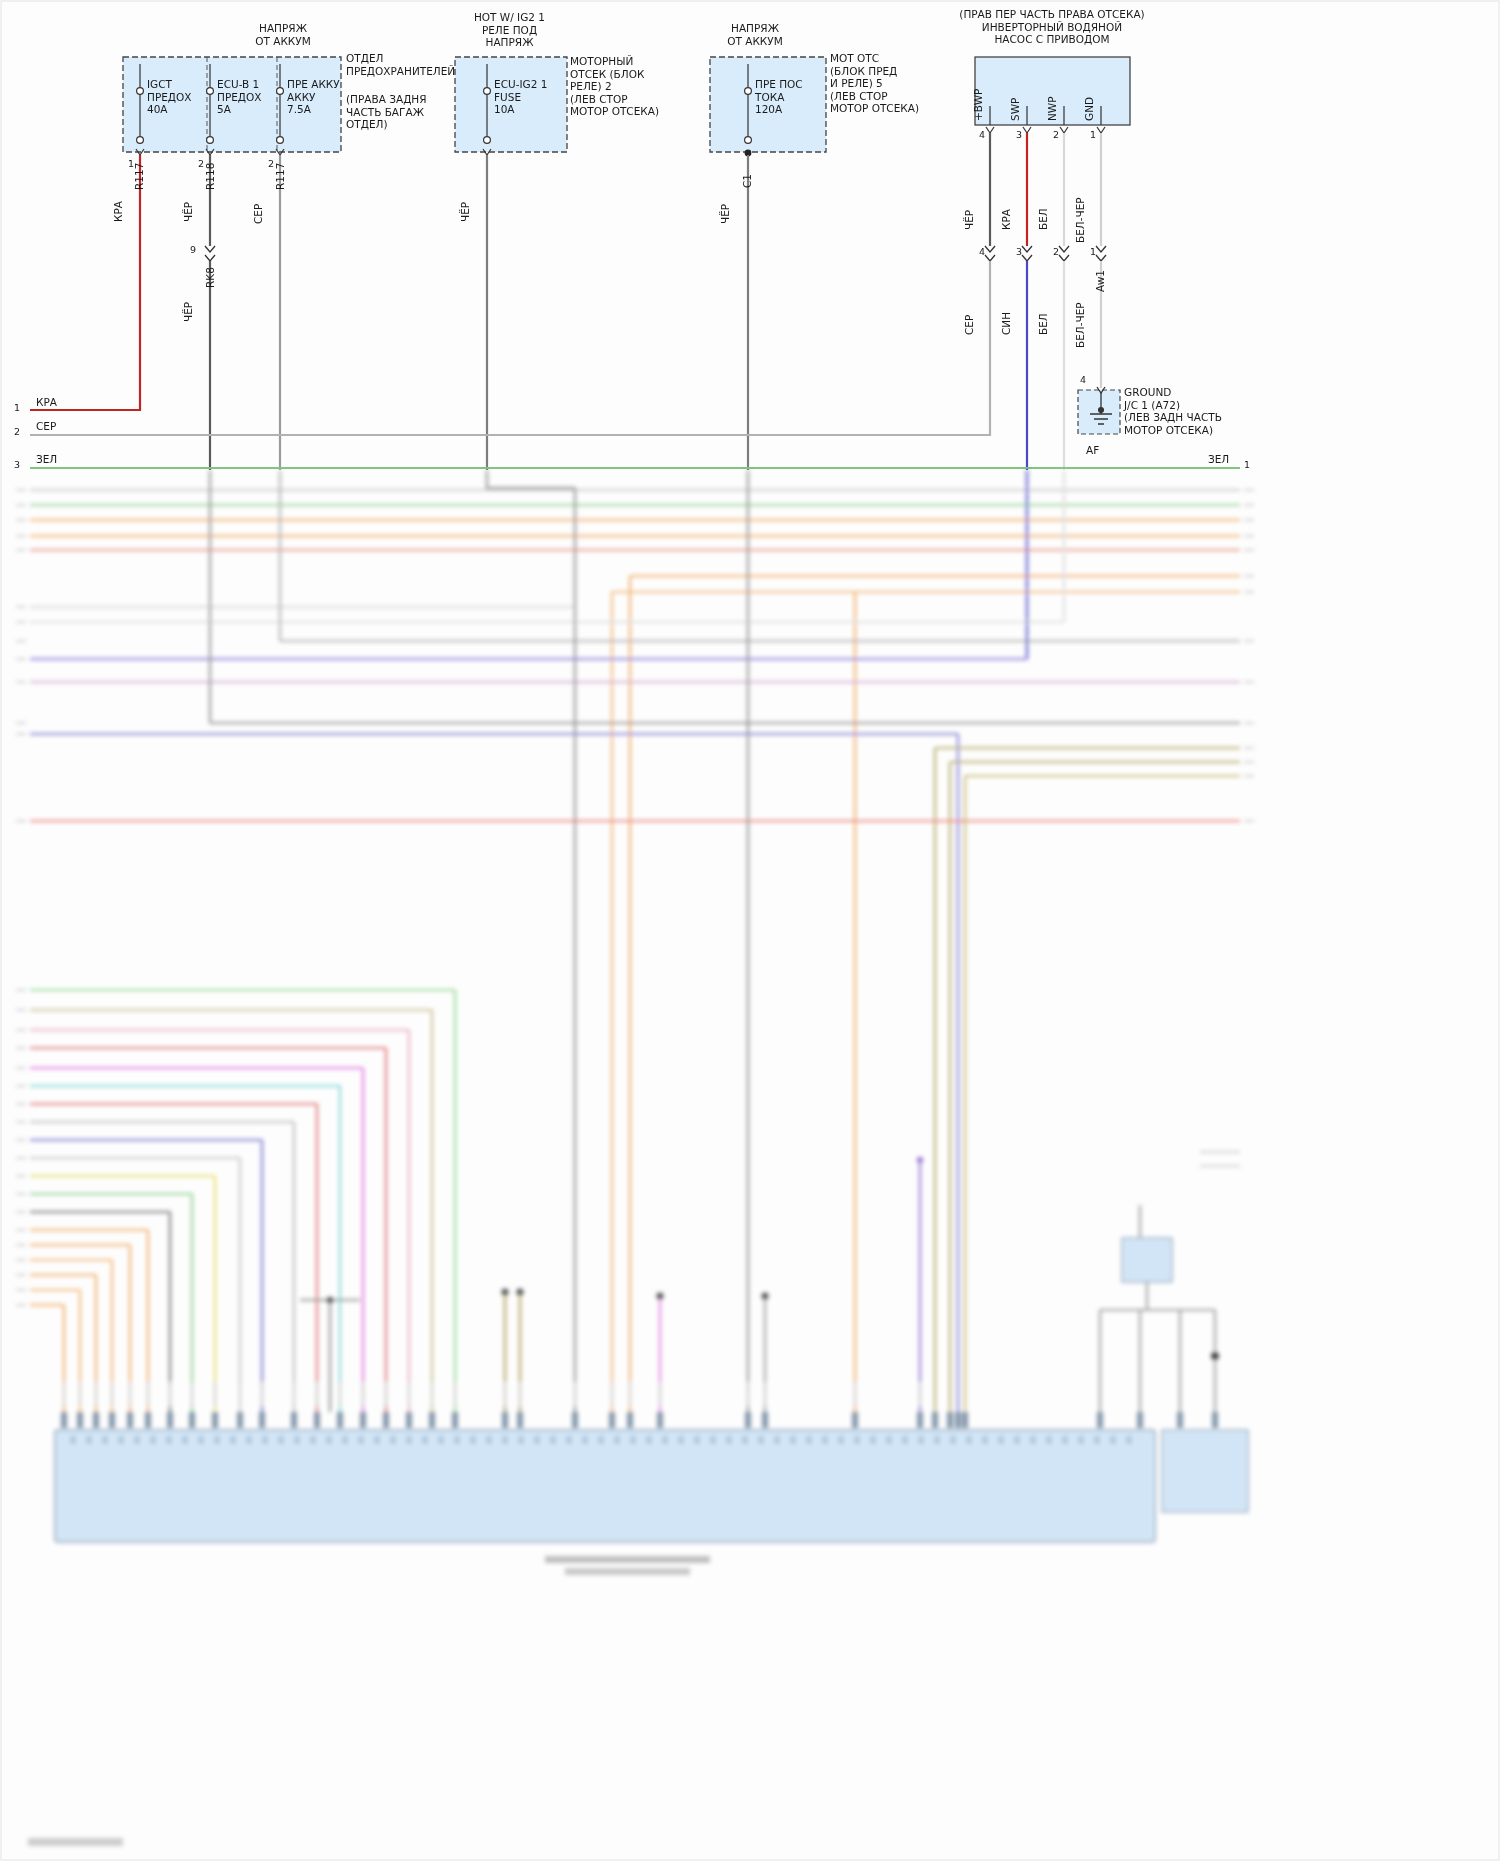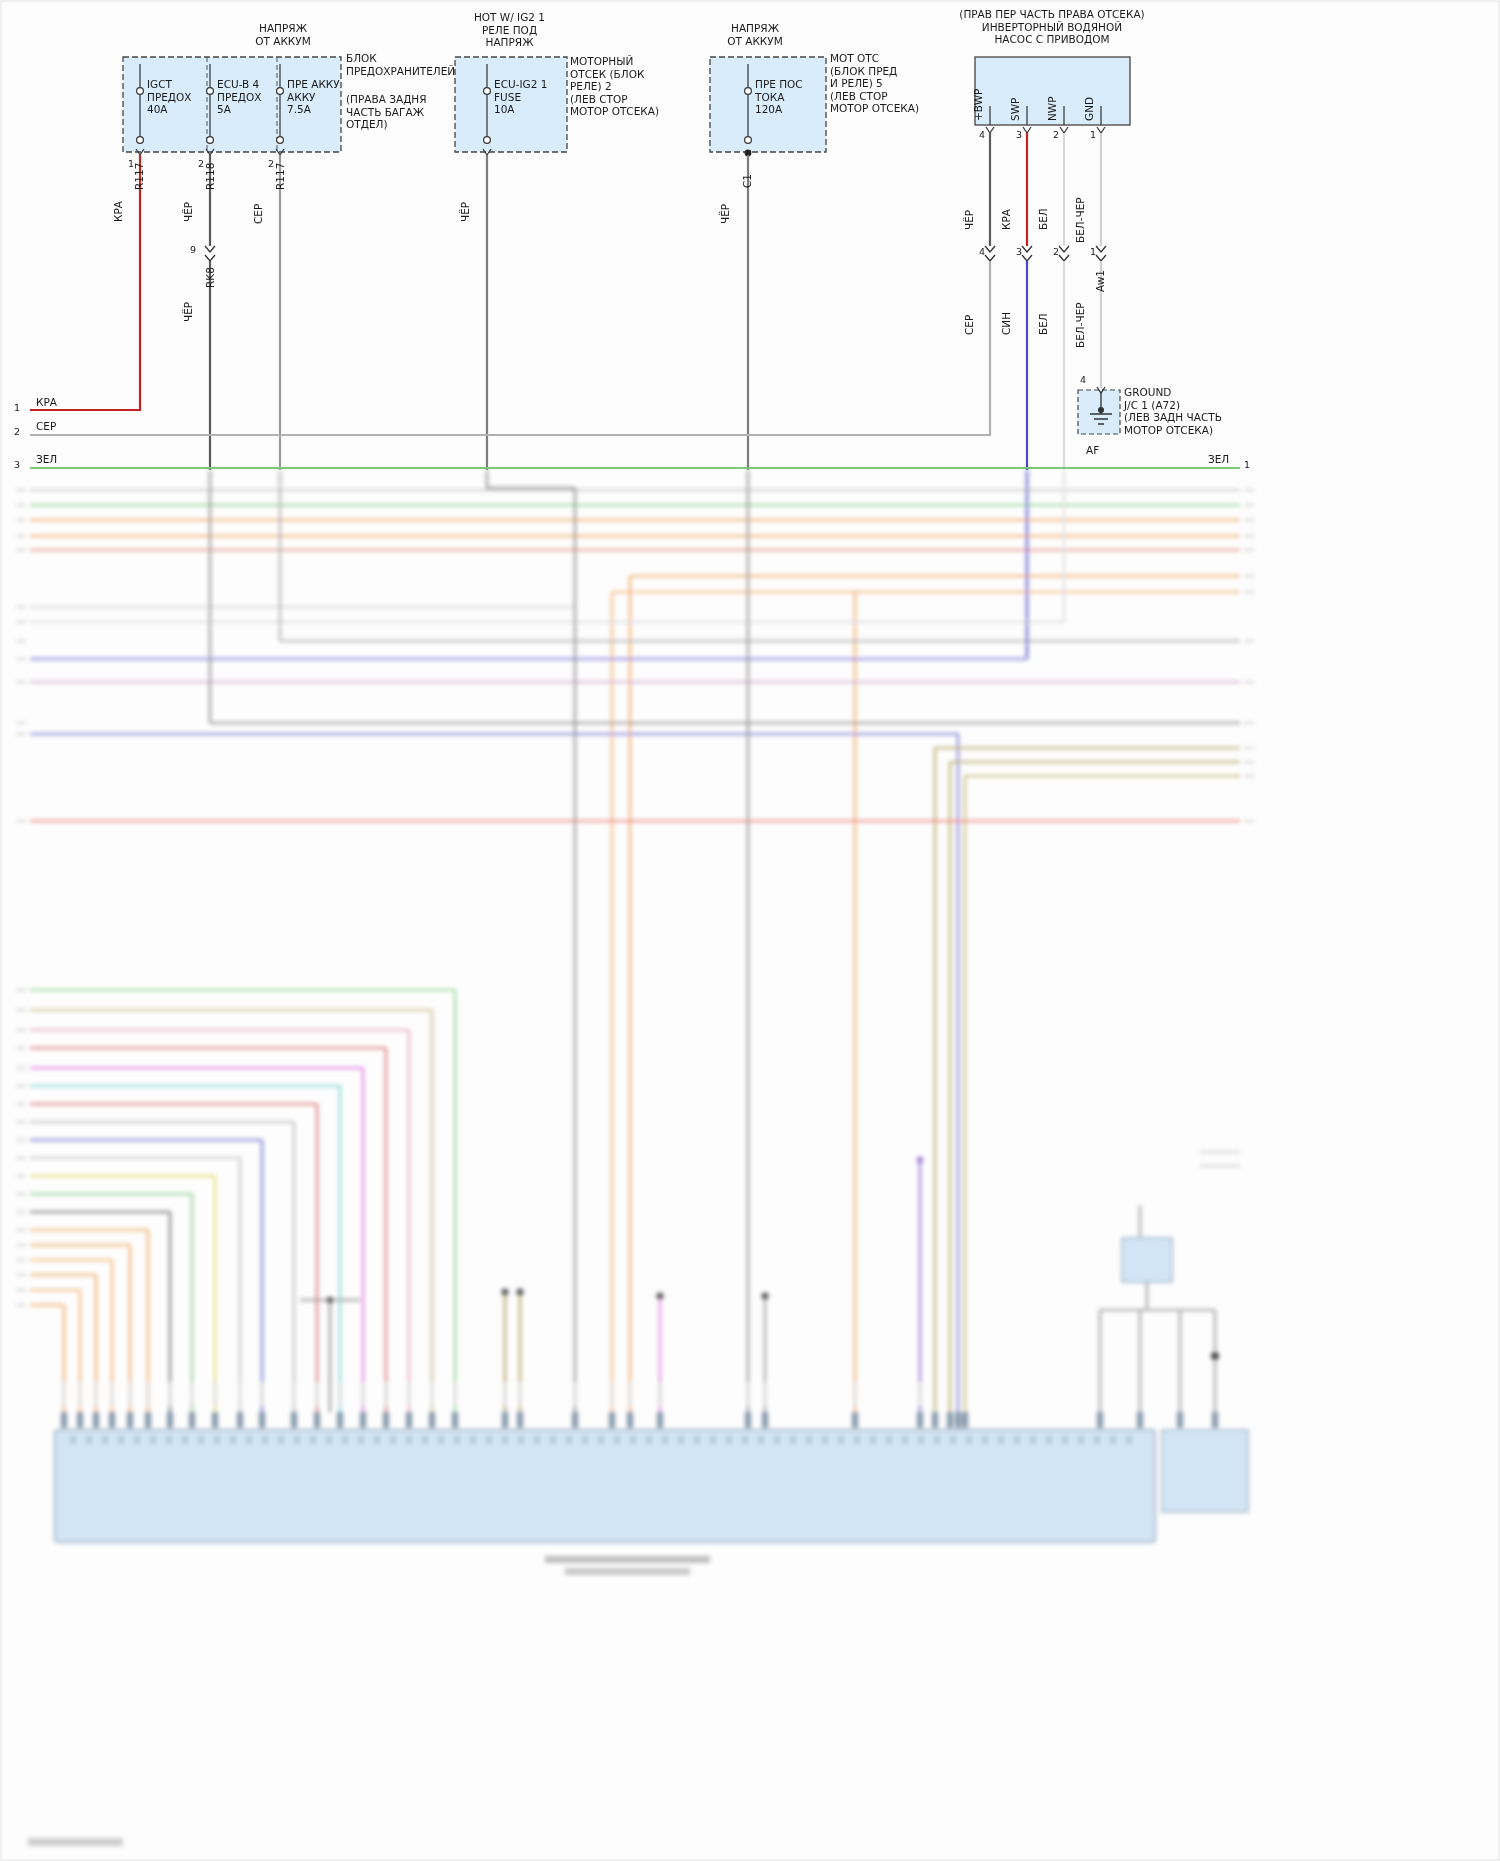--- a/index.html
+++ b/index.html
@@ -184,27 +184,27 @@
 НАПРЯЖ</div>
 <div class="lbl c" style="left:710px;top:22px;width:90px">НАПРЯЖ
 ОТ АККУМ</div>
 <div class="lbl c" style="left:917px;top:8px;width:270px">(ПРАВ ПЕР ЧАСТЬ ПРАВА ОТСЕКА)
 ИНВЕРТОРНЫЙ ВОДЯНОЙ
 НАСОС С ПРИВОДОМ</div>
 
 <div class="lbl" style="left:147px;top:78px">IGCT
 ПРЕДОХ
 40A</div>
-<div class="lbl" style="left:217px;top:78px">ECU-B 4
+<div class="lbl" style="left:217px;top:78px">ECU-B 1
 ПРЕДОХ
 5A</div>
 <div class="lbl" style="left:287px;top:78px">ПРЕ АККУ
 АККУ
 7.5A</div>
-<div class="lbl" style="left:346px;top:52px">БЛОК
+<div class="lbl" style="left:346px;top:52px">ОТДЕЛ
 ПРЕДОХРАНИТЕЛЕЙ</div>
 <div class="lbl" style="left:346px;top:93px">(ПРАВА ЗАДНЯ
 ЧАСТЬ БАГАЖ
 ОТДЕЛ)</div>
 <div class="lbl s9" style="left:128px;top:158px">1</div>
 <div class="lbl s9" style="left:198px;top:158px">2</div>
 <div class="lbl s9" style="left:268px;top:158px">2</div>
 <div class="lbl s9" style="left:190px;top:244px">9</div>
 <div class="lbl v" style="left:145px;top:178px">R117</div>
 <div class="lbl v" style="left:216px;top:178px">R118</div>

